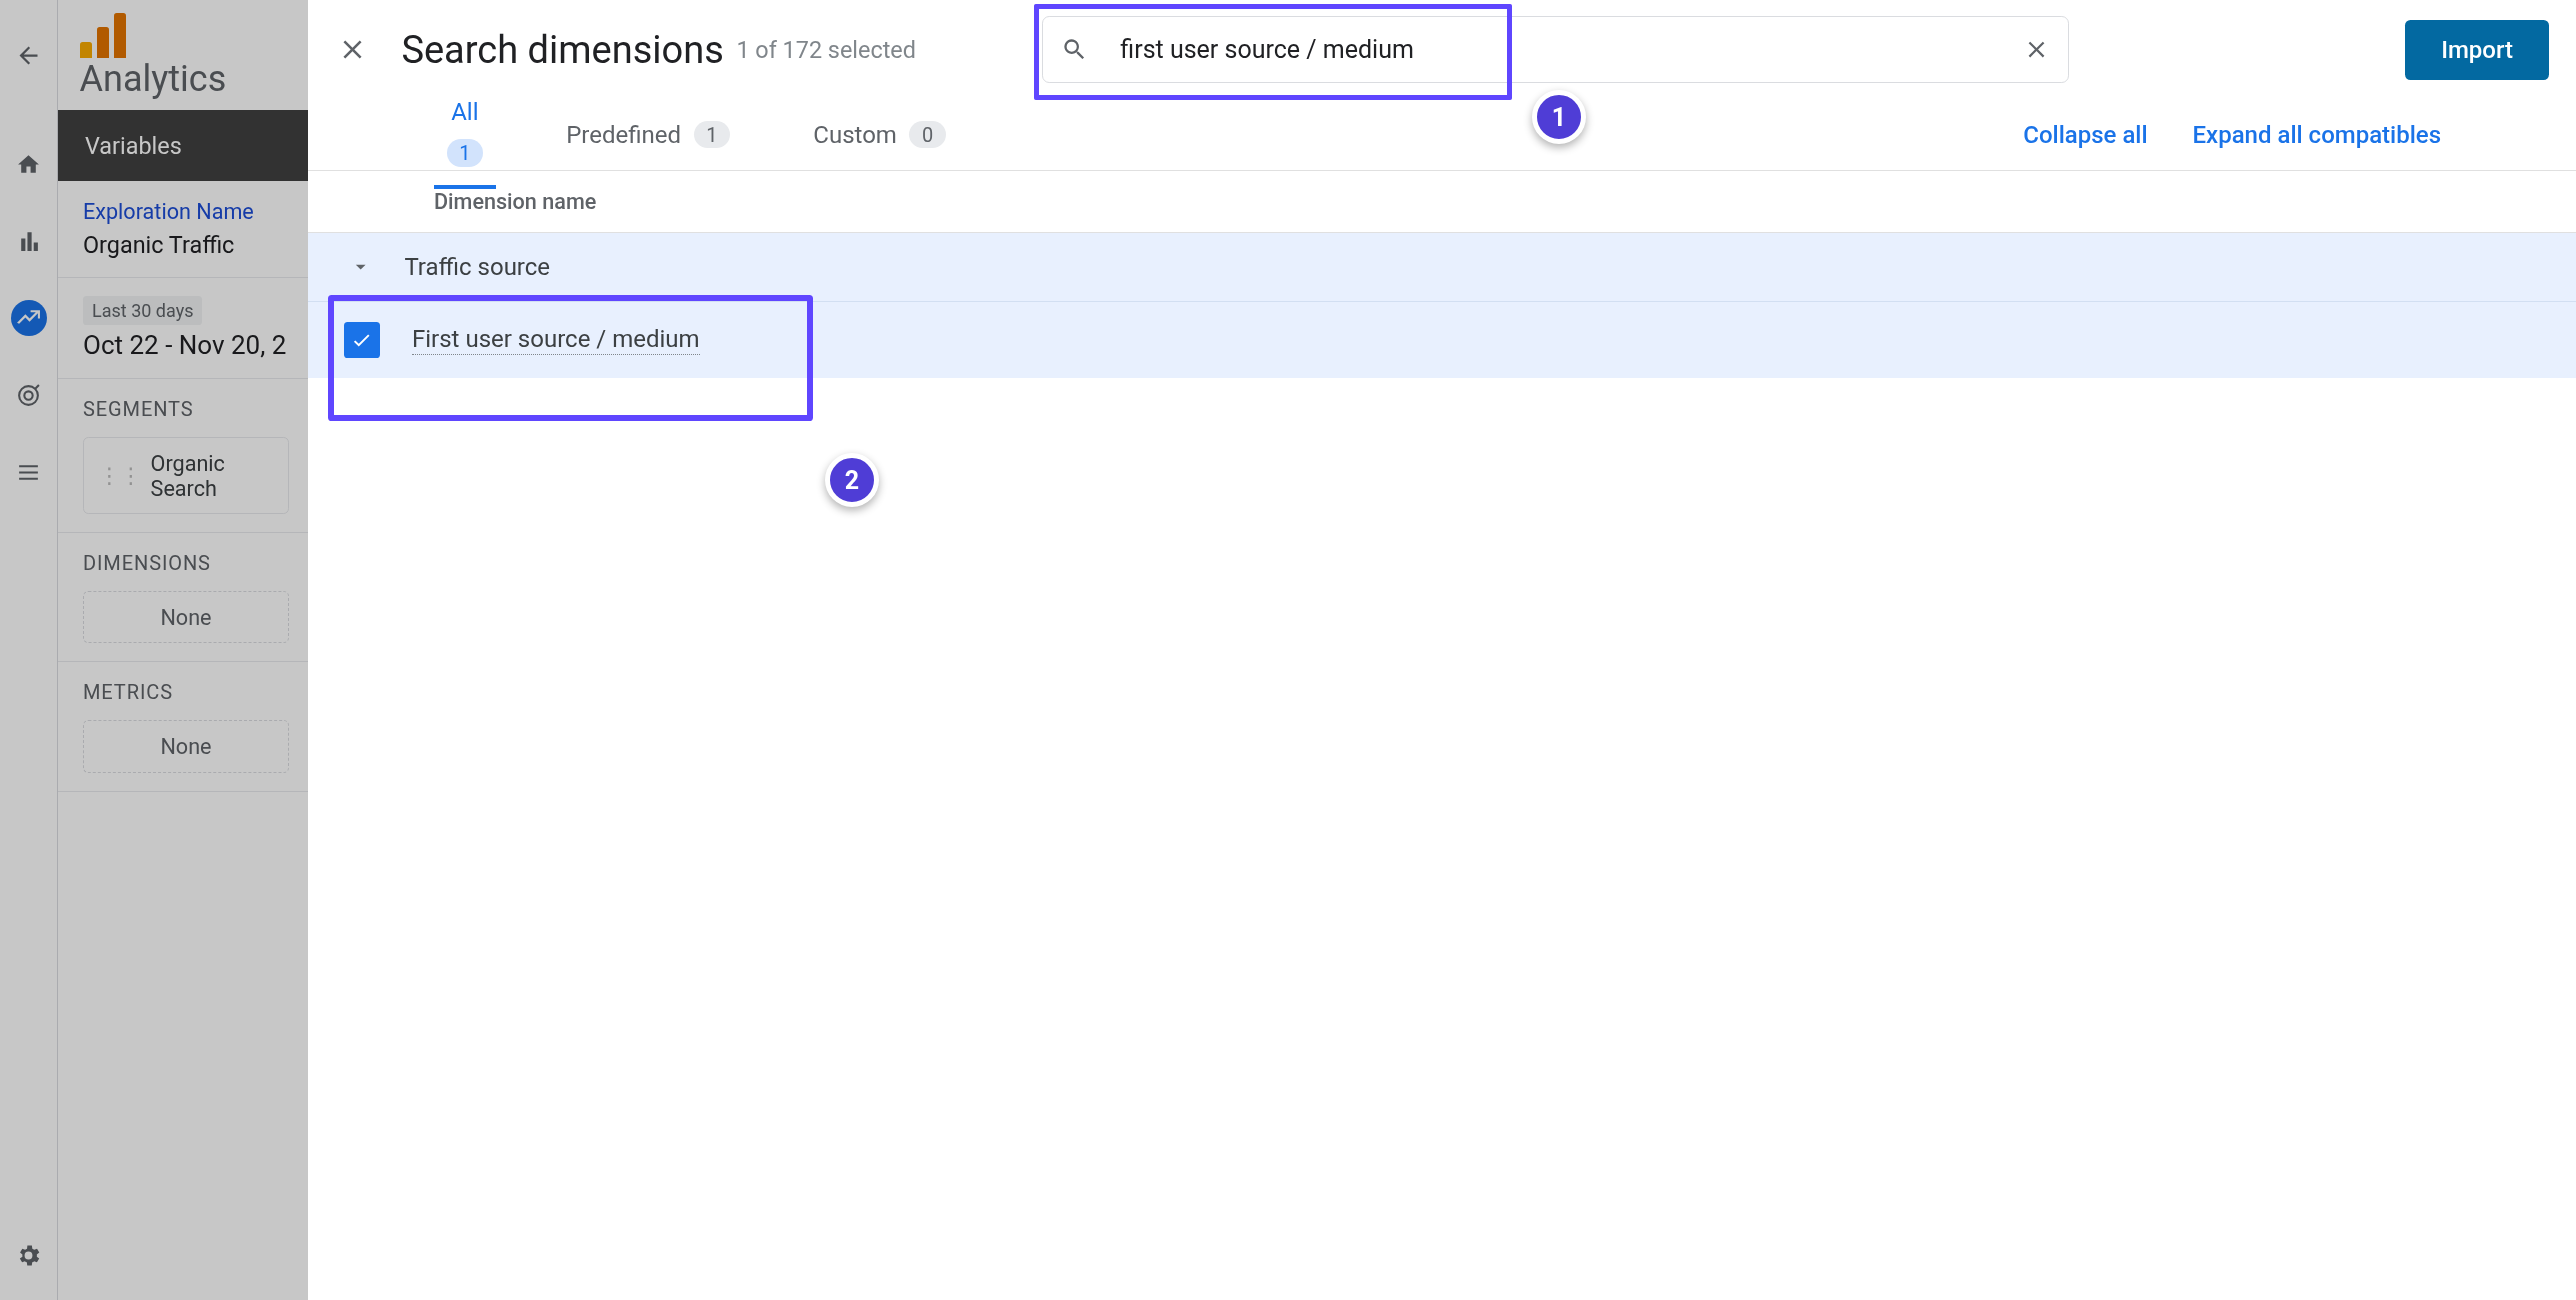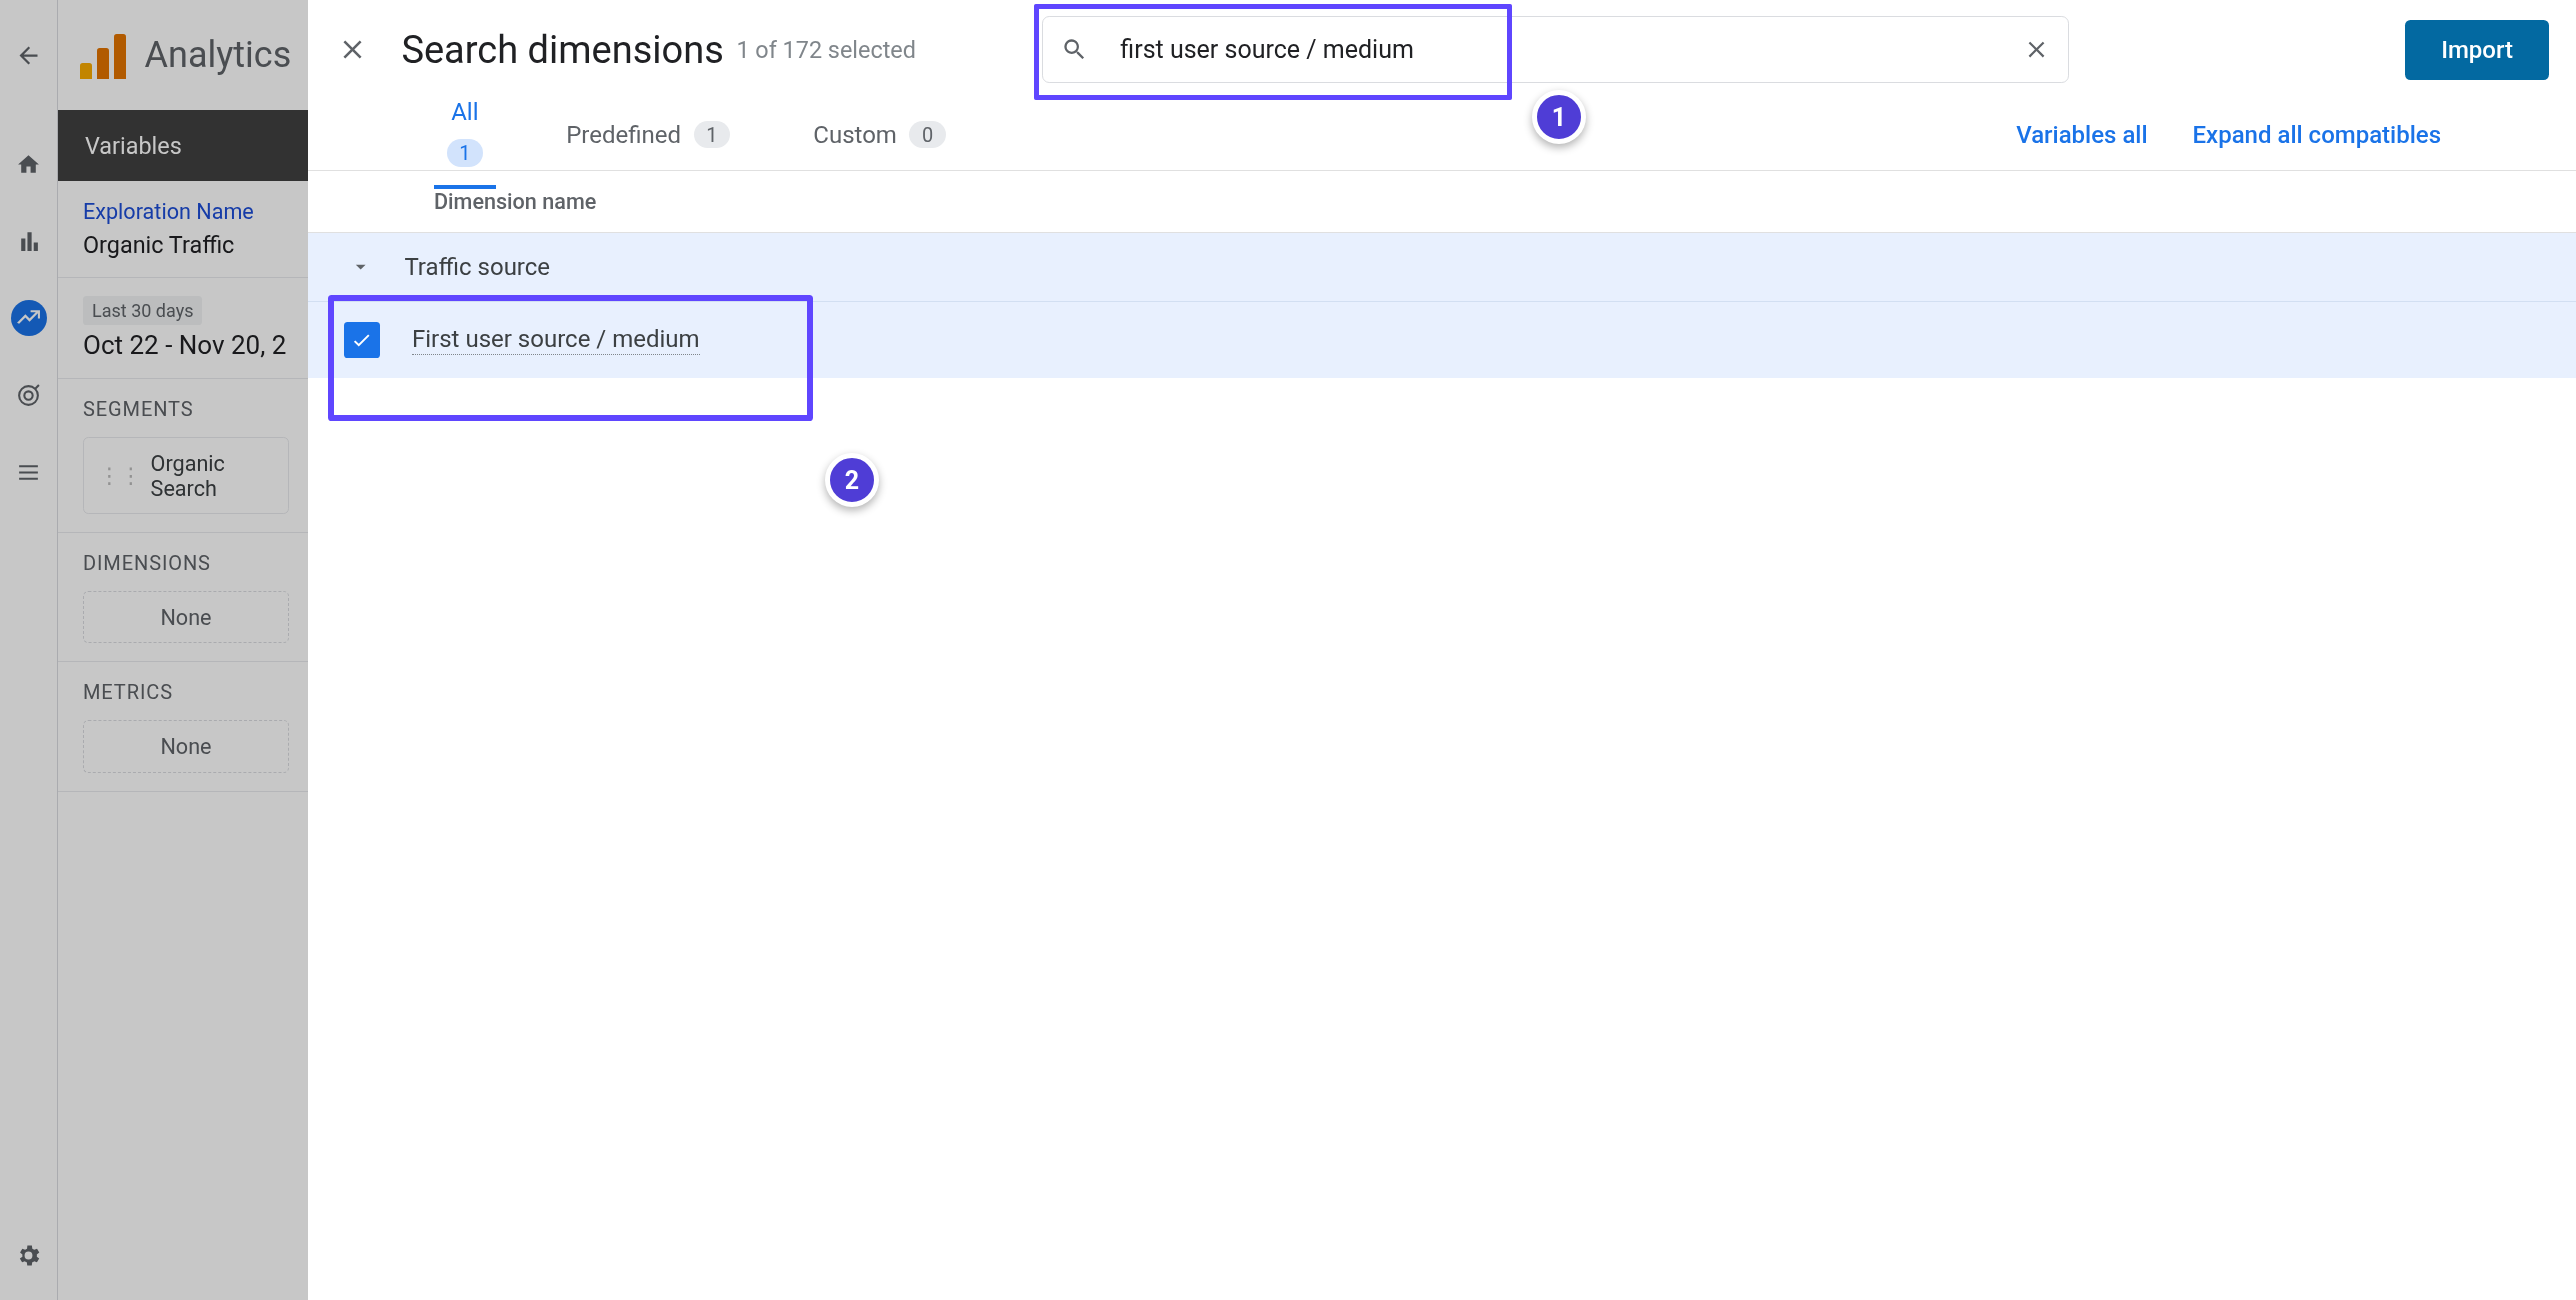--- a/index.html
+++ b/index.html
@@ -5,21 +5,21 @@
 * { margin: 0; padding: 0; box-sizing: border-box; font-family: 'Google Sans', Roboto, Arial, sans-serif; }
 body { width: 2576px; height: 1300px; background: #fff; overflow: hidden; position: relative; }
 
 
 .bg-scrim { position:absolute; inset:0; background:#fff; }
 .bg-dim { position:absolute; top:0; left:0; width:314px; height:100%; background:rgba(0,0,0,0.22); z-index:5; pointer-events:none; }
 
 
 .header { position:absolute; top:0; left:0; right:0; height:110px; display:flex; align-items:center; z-index:2; }
 .back-btn { width:58px; height:110px; display:flex; align-items:center; justify-content:center; color:#5f6368; border-right:0.9px solid #dadce0; }
-.logo { display:flex; align-items:center; padding:0 21.6px; }
+.logo { display:flex; padding:0 21.6px;flex-direction:column; }
 .logo-icon { width:47px; height:47px; margin-right:18px; display:inline-block; position:relative; }
 .logo-icon::before { content:""; position:absolute; bottom:0; left:0; width:12.6px; height:16px; background:#f9ab00; border-radius:2.7px 2.7px 0 0; }
 .logo-icon::after { content:""; position:absolute; bottom:0; left:17px; width:12.6px; height:31px; background:#e37400; border-radius:2.7px 2.7px 0 0; }
 .logo-icon .bar3 { position:absolute; bottom:0; left:34px; width:12.6px; height:45px; background:#e37400; border-radius:2.7px 2.7px 0 0; }
 .logo-text { font-size:36px; color:#5f6368; font-weight:400; }
 
 
 .nav-rail { position:absolute; top:110px; left:0; bottom:0; width:58px; border-right:0.9px solid #dadce0; display:flex; flex-direction:column; align-items:center; padding-top:36px; gap:41px; z-index:3; background:#fff; }
 .nav-item { width:36px; height:36px; display:flex; align-items:center; justify-content:center; color:#5f6368; border-radius:50%; }
 .nav-item.active { background:#1a73e8; color:#fff; }
@@ -201,21 +201,21 @@
     </div>
     <div class="tab">
       <span>Predefined</span>
       <span class="badge">1</span>
     </div>
     <div class="tab">
       <span>Custom</span>
       <span class="badge">0</span>
     </div>
     <div class="right-actions">
-      <button class="link-btn">Variables all</button>
+      <button class="link-btn">Collapse all</button>
       <button class="link-btn">Expand all compatibles</button>
     </div>
   </div>
 
   <div class="dim-header">Dimension name</div>
 
   <div class="group-row">
     <span class="chevron">
       <svg width="23.4" height="23.4" viewBox="0 0 24 24">
           <path fill="currentColor" d="M7 10l5 5 5-5z"></path>

